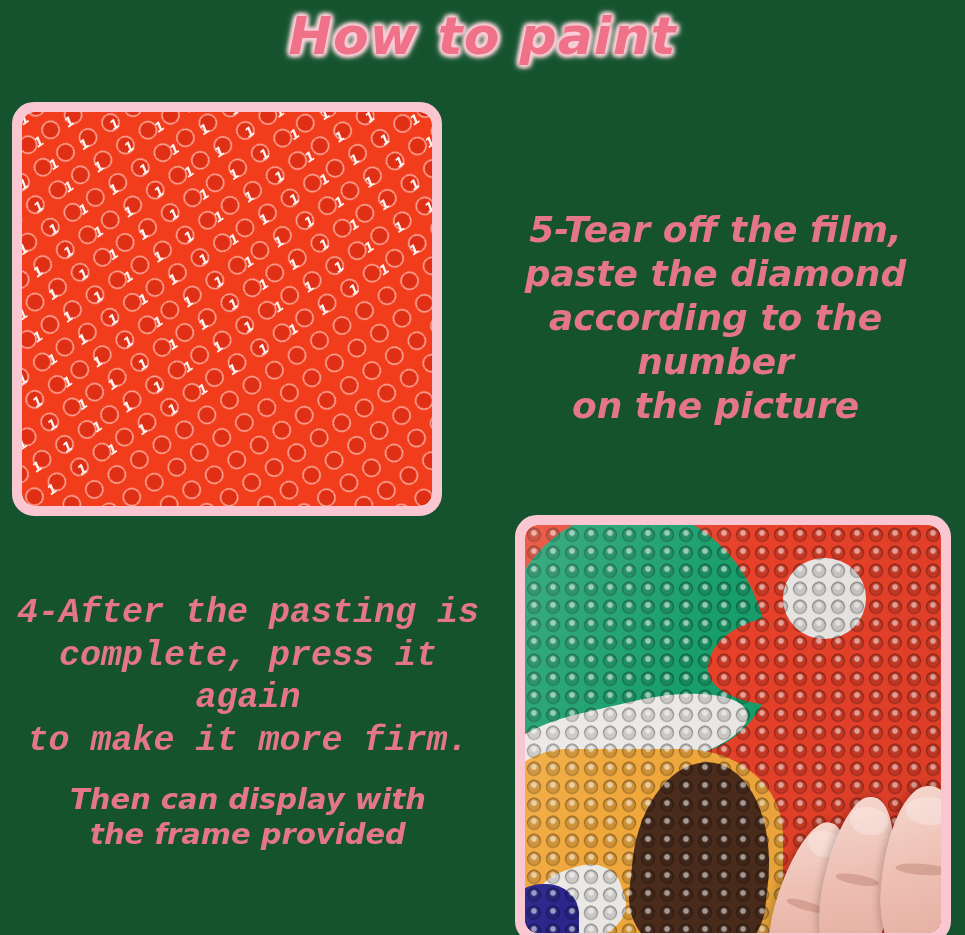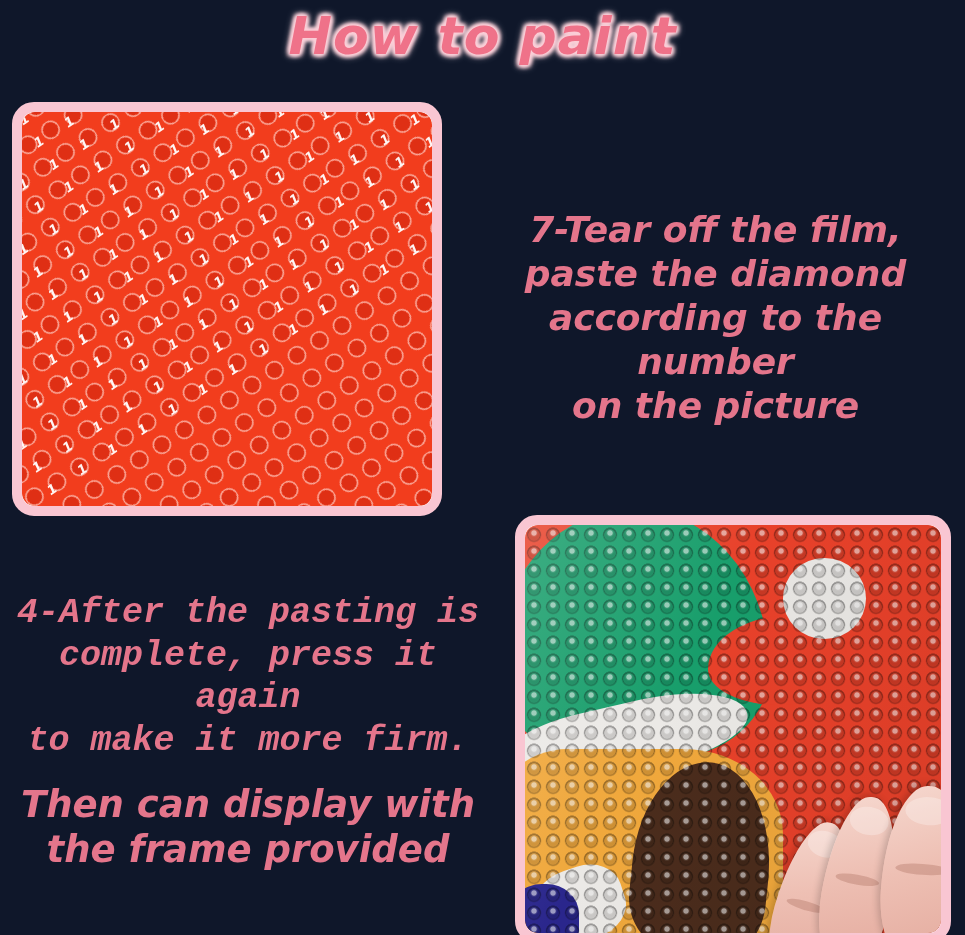--- a/index.html
+++ b/index.html
@@ -8,21 +8,21 @@
     padding: 0;
     background: #ffffff;
   }
   body {
     font-family: "DejaVu Sans", sans-serif;
   }
   #page {
     position: relative;
     width: 965px;
     height: 935px;
-    background: #0f172a;
+    background: #14532d;
     overflow: hidden;
   }
 
   
   #title {
     position: absolute;
     left: 0;
     top: 6px;
     width: 965px;
     text-align: center;
@@ -65,21 +65,21 @@
     left: 2px;
     top: 592px;
     width: 492px;
     font-size: 35px;
     font-family: Liberation Mono, monospace;
   }
   #step4-text2 {
     left: 2px;
     top: 782px;
     width: 492px;
-    font-size: 37px;
+    font-size: 29px;
   }
 
   
   .photo-frame {
     position: absolute;
     border: 10px solid #f9c6d2;
     border-radius: 22px;
     background: #ffffff;
     overflow: hidden;
     box-sizing: border-box;
@@ -356,21 +356,21 @@
 1      1      1      1      1      1      1      1      1      1      1      1      1      1      1      1      1      1
 1      1      1      1      1      1      1      1      1      1      1      1      1      1      1      1      1      1</div>
         <div class="cv-dash-top"></div>
         <div class="cv-dash-right"></div>
         <div class="cv-blue"></div>
 
       </div>
     </div>
   </div>
 
-  <div id="step3-text" class="instr">7-Tear off the film,
+  <div id="step3-text" class="instr">5-Tear off the film,
 paste the diamond
 according to the number
 on the picture</div>
 
   <div id="step4-text" class="instr">4-After the pasting is
 complete, press it again
 to make it more firm.</div>
 
   <div id="step4-text2" class="instr">Then can display with
 the frame provided</div>

